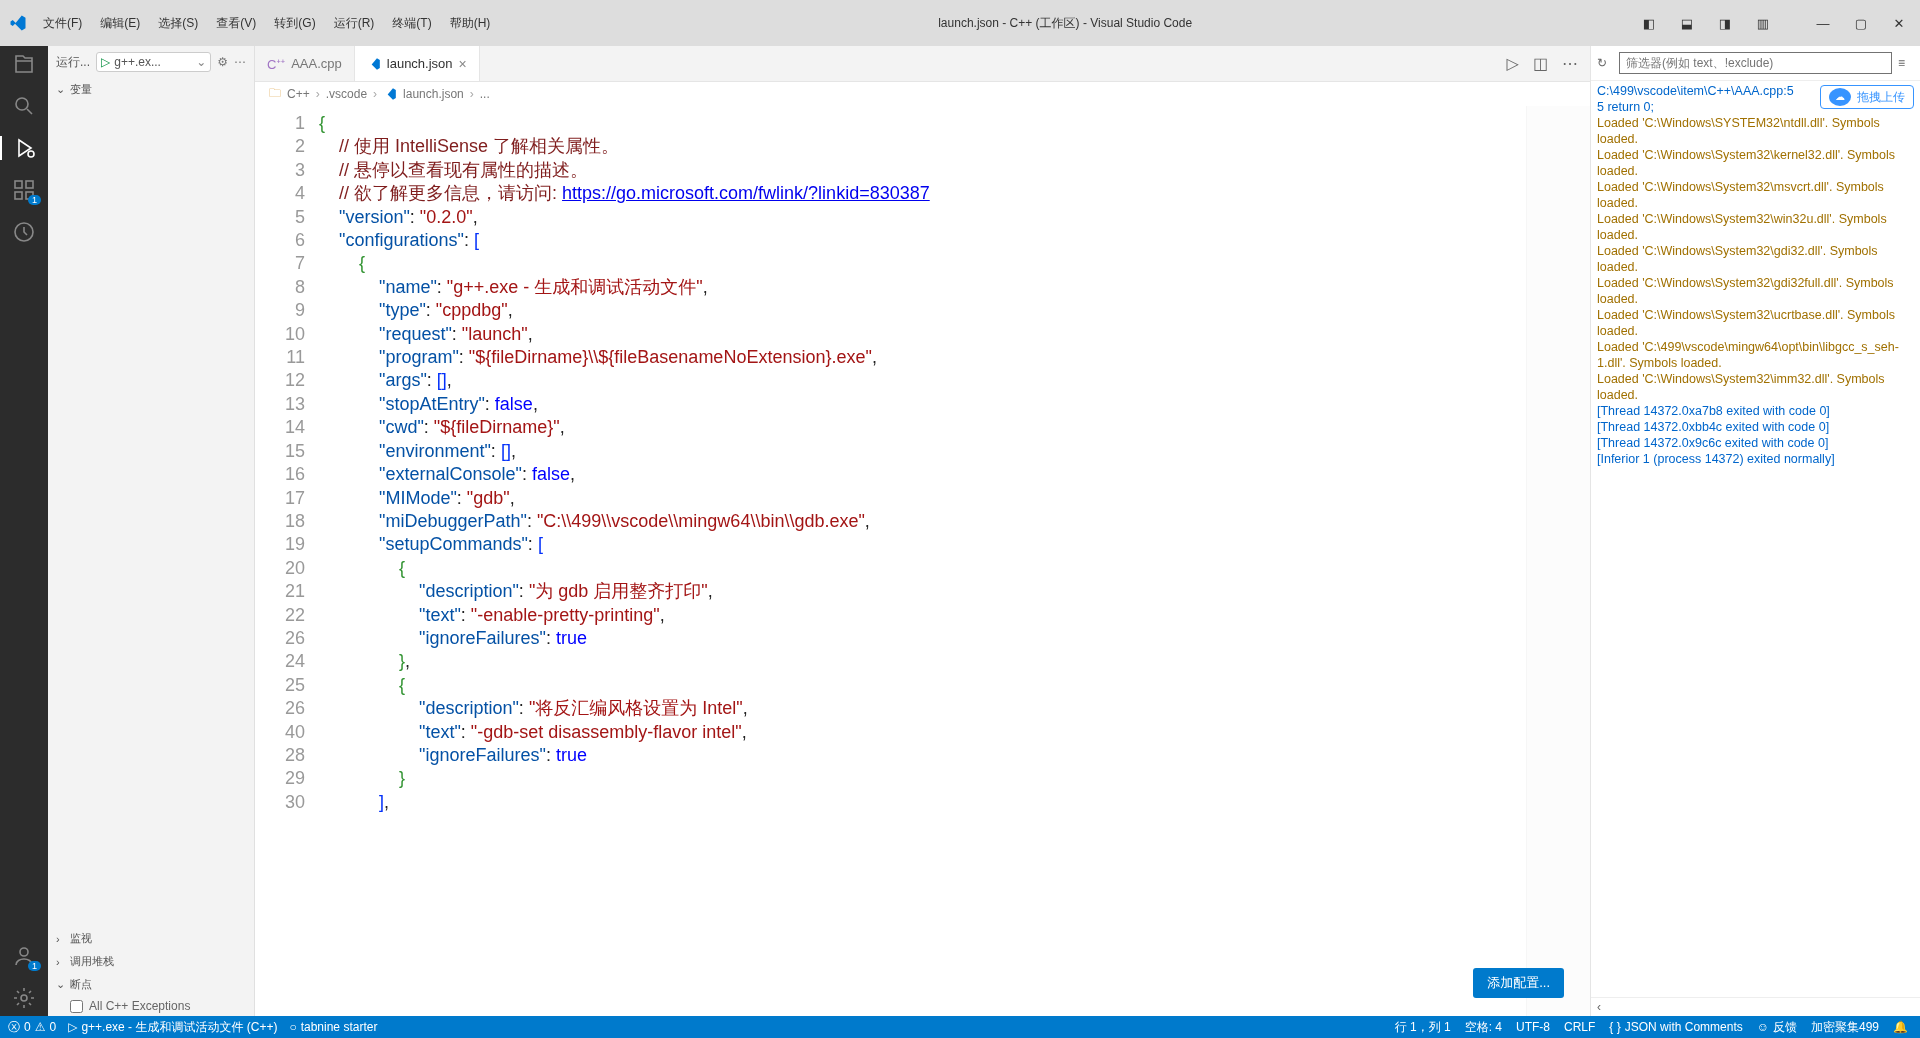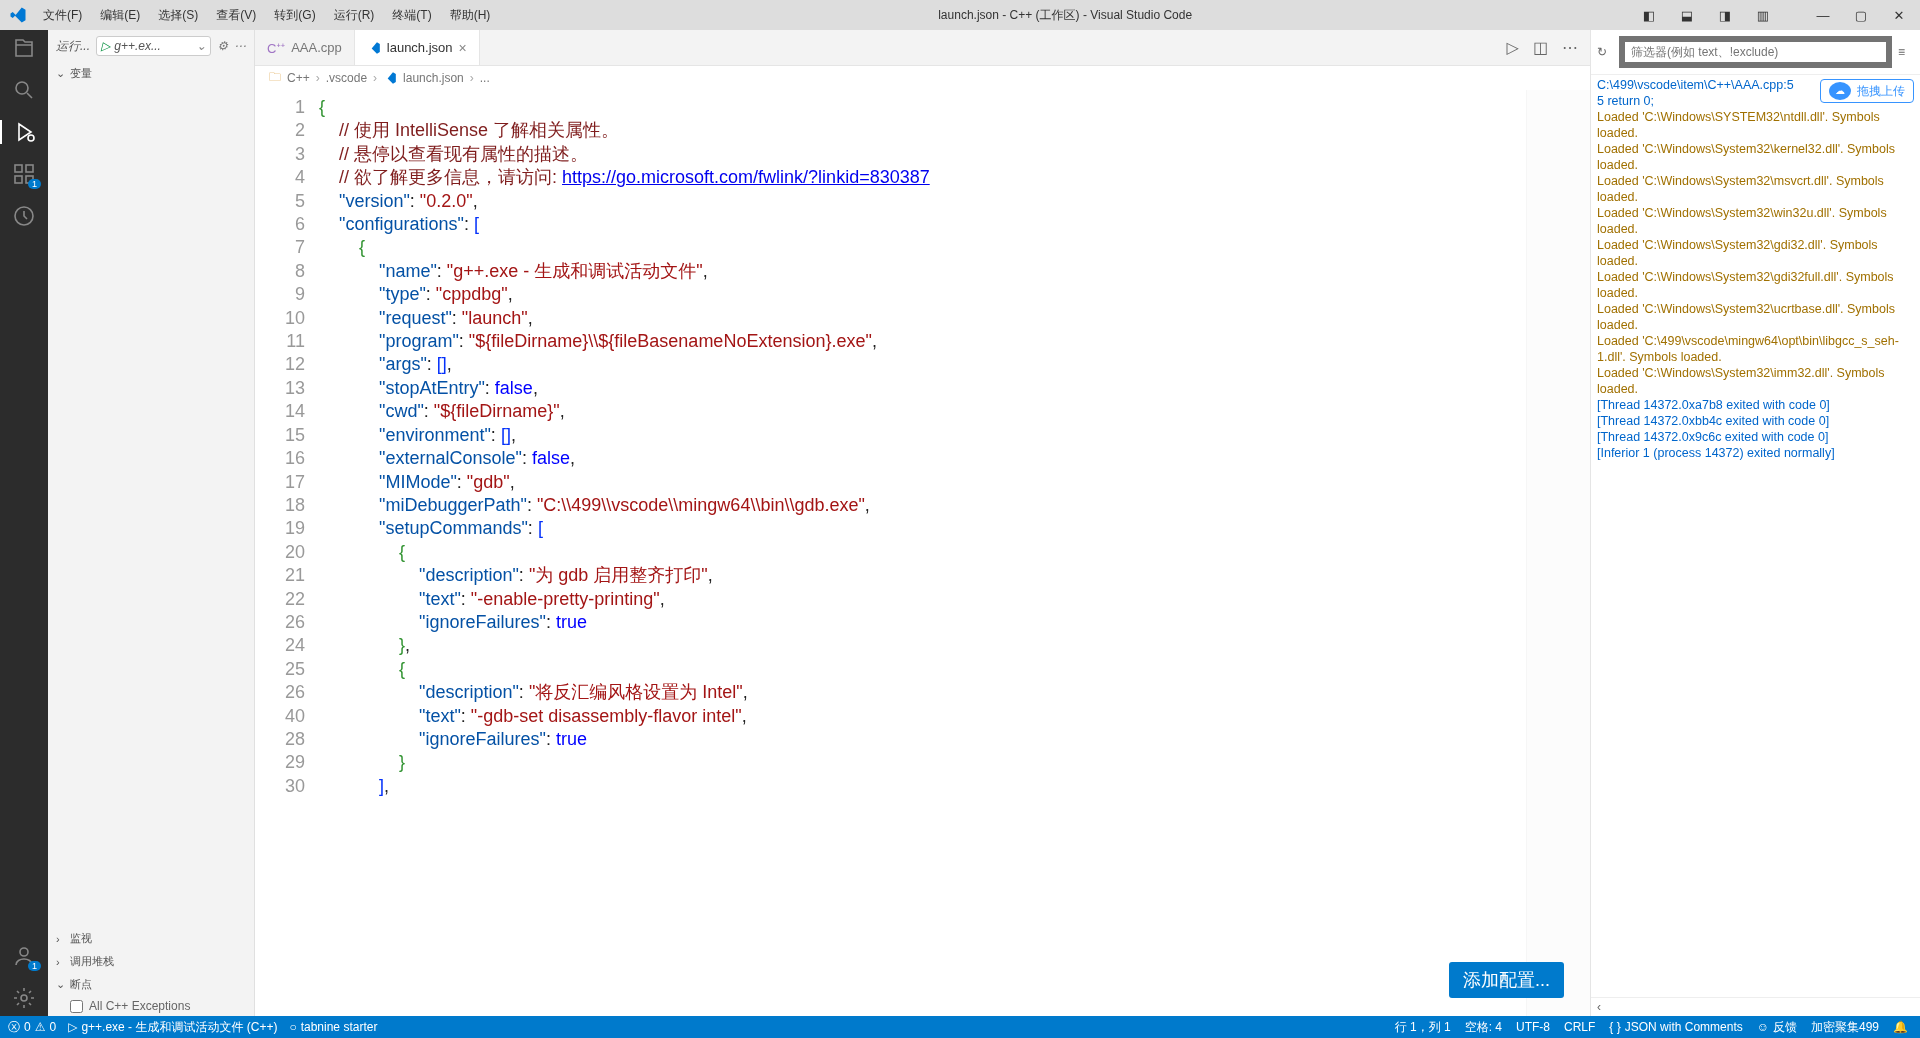--- a/index.html
+++ b/index.html
@@ -1,33 +1,33 @@
 <!DOCTYPE html>
 <html><head>
 <meta charset="utf-8">
 <style>
 * { margin: 0; padding: 0; box-sizing: border-box; font-family: "Segoe UI", "Microsoft YaHei", sans-serif; }
 body { width: 1920px; height: 1038px; overflow: hidden; background: #fff; display: flex; flex-direction: column; }
-.titlebar { height: 30px; background: #dddddd; display: flex; align-items: center; color: #333; font-size: 12px; }
+.titlebar { height: 46px; background: #dddddd; display: flex; align-items: center; color: #333; font-size: 12px; }
 .titlebar .logo { width: 35px; display: flex; justify-content: center; }
 .titlebar .menu { display: flex; gap: 2px; }
 .titlebar .menu span { padding: 4px 8px; cursor: pointer; }
 .titlebar .title-center { flex: 1; text-align: center; }
 .titlebar .win-controls { display: flex; gap: 4px; margin-right: 4px; align-items: center; }
 .titlebar .win-controls span { width: 34px; text-align: center; font-size: 13px; }
 .main { flex: 1; display: flex; min-height: 0; }
 .activitybar { width: 48px; background: #2c2c2c; display: flex; flex-direction: column; justify-content: space-between; padding: 6px 0; }
 .activitybar .top-icons, .activitybar .bottom-icons { display: flex; flex-direction: column; align-items: center; gap: 18px; }
 .activitybar svg { width: 24px; height: 24px; stroke: #888; fill: none; stroke-width: 1.6; }
 .activitybar .active svg { stroke: #fff; }
 .activitybar .active { border-left: 2px solid #fff; padding-left: -2px; }
 .activitybar .icon-wrap { position: relative; width: 48px; display:flex; justify-content:center; }
 .activitybar .badge { position: absolute; bottom: -3px; right: 7px; background: #007acc; color: #fff; font-size: 9px; border-radius: 8px; padding: 0 4px; }
 .sidebar { width: 207px; background: #f3f3f3; display: flex; flex-direction: column; border-right: 1px solid #e0e0e0; font-size: 12px; color: #555; }
-.sidebar-head { display: flex; align-items: center; padding: 6px 8px; gap: 6px; font-style: italic; }
+.sidebar-head { display: flex; align-items: center; padding: 6px 8px; gap: 6px; }
 .sidebar-head .config-select { flex: 1; border: 1px solid #ccc; background: #fff; padding: 2px 4px; border-radius: 3px; display: flex; align-items: center; gap: 4px; font-size: 12px; }
 .sidebar-head .icon-btn { color: #777; }
 .section-title { display: flex; align-items: center; gap: 4px; padding: 4px 8px; font-size: 11px; color: #555; }
 .section-title .chev { width: 10px; display:inline-block; }
 .sidebar .empty-area { flex: 1; }
 .sidebar .checkbox-row { padding: 3px 22px; display: flex; align-items: center; gap: 6px; color: #666; }
 .editor-area { flex: 1; display: flex; flex-direction: column; min-width: 0; background: #fff; }
 .tabbar { height: 36px; background: #f3f3f3; display: flex; align-items: stretch; border-bottom: 1px solid #e5e5e5; }
 .tab { display: flex; align-items: center; padding: 0 12px; gap: 6px; font-size: 13px; color: #777; border-right: 1px solid #e5e5e5; }
 .tab.active { background: #fff; color: #333; }
@@ -41,24 +41,24 @@
 .code { flex: 1; font-family: Consolas, "Courier New", monospace; font-size: 18px; color: #222; padding-top: 6px; white-space: pre; line-height: 23.4px; overflow: hidden; }
 .minimap { width: 64px; background: #fafafa; opacity: 0.5; border-left: 1px solid #eee; }
 .string { color: #a31515; }
 .key { color: #0451a5; }
 .bool { color: #0000ff; }
 .comment { color: #7f1d1d; }
 .link { color: #0000ee; text-decoration: underline; }
 .brace { color: #319331; }
 .bracket { color: #0431fa; }
 .punc { color: #222; }
-.add-config-btn { position: absolute; right: 26px; bottom: 18px; background: #007acc; color: #fff; padding: 6px 14px; border-radius: 3px; font-size: 18px; }
+.add-config-btn { position: absolute; right: 26px; bottom: 18px; background: #007acc; color: #fff; padding: 6px 14px; border-radius: 3px; font-size: 13px; }
 .panel-right { width: 330px; background: #fff; border-left: 1px solid #e5e5e5; display: flex; flex-direction: column; font-size: 12px; }
 .panel-right .filter-row { display: flex; align-items: center; padding: 6px; gap: 6px; border-bottom: 1px solid #eee; }
-.panel-right .filter-row input { flex: 1; border: 6px solid #737373; padding: 3px 6px; font-size: 12px; }
+.panel-right .filter-row input { flex: 1; border: 1px solid #737373; padding: 3px 6px; font-size: 12px; }
 .panel-right .filter-row .tool-icon { width: 16px; color: #666; }
 .panel-right .output { flex: 1; font-family: Consolas, monospace; font-size: 12.5px; line-height: 16px; padding: 2px 6px; overflow: hidden; position: relative; }
 .panel-right .output .y { color: #a07000; }
 .panel-right .output .b { color: #0066cc; }
 .upload-badge { position: absolute; top: 4px; right: 6px; border: 1px solid #3794ff; border-radius: 4px; padding: 2px 8px; display: flex; align-items: center; gap: 6px; color: #3794ff; font-size: 12px; background: #fff; }
 .upload-badge .cloud { width: 22px; height: 18px; background: #3794ff; border-radius: 50%; display:flex; align-items:center; justify-content:center; color:#fff; font-size:10px;}
 .panel-right .scroll-chev { padding: 2px 6px; color: #666; border-top: 1px solid #eee; }
 .statusbar { height: 22px; background: #007acc; color: #fff; display: flex; align-items: center; font-size: 12px; }
 .statusbar .sb-left { display: flex; align-items: center; gap: 12px; padding-left: 8px; }
 .statusbar .sb-right { margin-left: auto; display: flex; align-items: center; gap: 14px; padding-right: 12px; }

